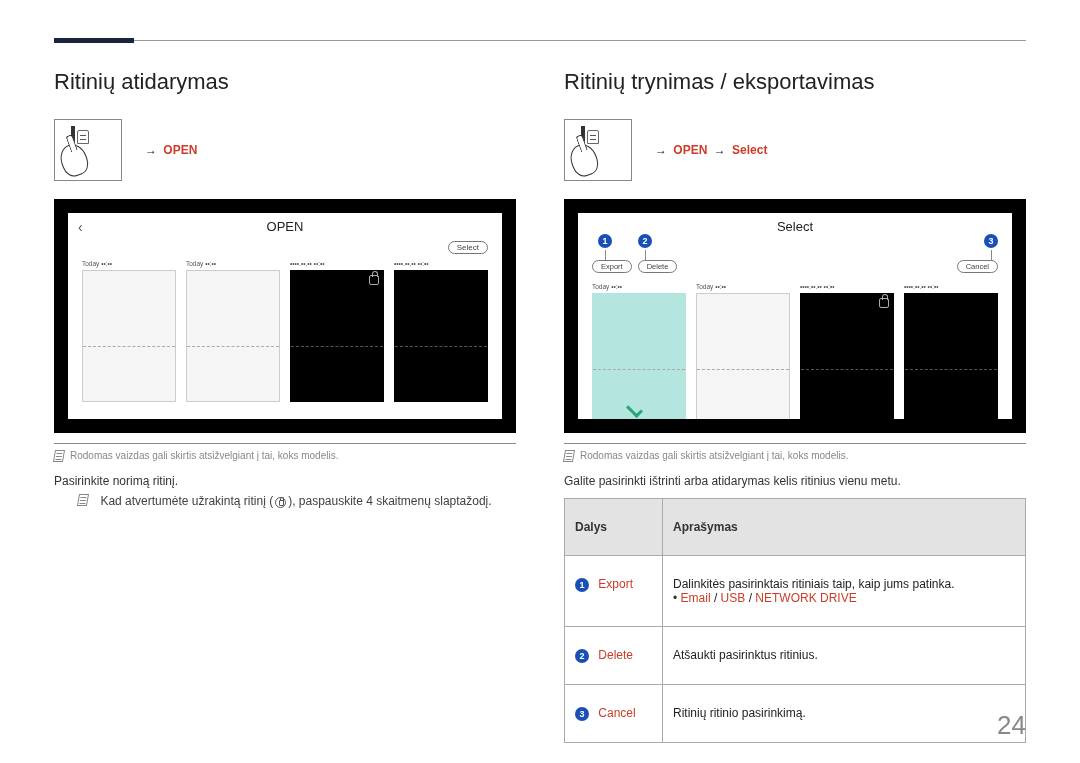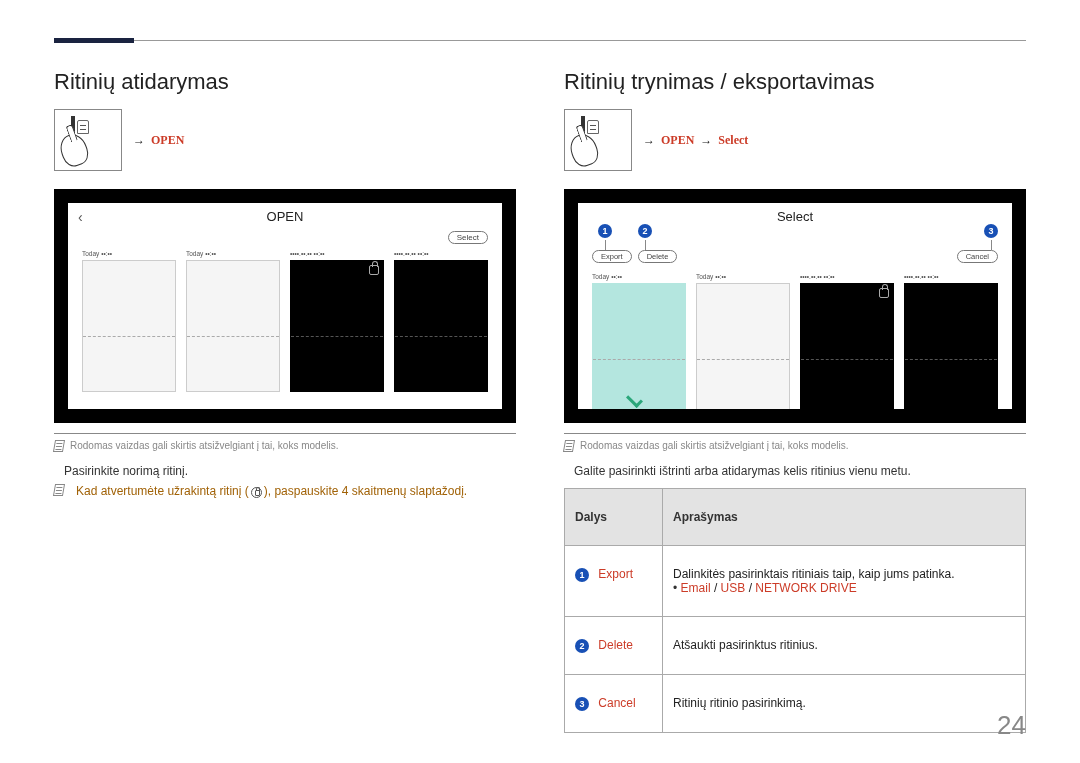--- a/index.html
+++ b/index.html
@@ -29,28 +29,27 @@
   }
   .columns {
     display: flex;
     gap: 48px;
   }
   .col { flex: 1; }
   h2.section-title {
     font-size: 22px;
     font-weight: 500;
     color: #222;
-    margin-bottom: 14px;
+    margin-bottom: 24px;
   }
   .icon-row {
     display: flex;
     align-items: center;
-    gap: 8px;
+    gap: 20px;
     margin-bottom: 18px;
-    font-family: Liberation Serif, serif;
   }
   .touch-icon {
     width: 68px; height: 62px;
     border: 1px solid #888;
     position: relative;
     background: #fff;
   }
   .touch-icon .edge {
     position: absolute;
     left: 16px; top: 6px;
@@ -255,29 +254,30 @@
     box-shadow: 0 3px 0 #888, 0 6px 0 #888;
   }
   .small-note {
     font-size: 10px;
     color: #888;
     margin-bottom: 12px;
   }
   .body-text {
     font-size: 12px;
     color: #333;
-    margin: 6px 10px;
+    margin: 6px 0;
   }
   .bullet-note {
     font-size: 12px;
-    color: #a16207;
+    color: #404040;
     margin: 4px 0 4px 0;
     display:flex;
     align-items:flex-start;
     gap:6px;
+    justify-content:center;
   }
   .lock-inline {
     display:inline-block;
     width:11px; height:11px;
     border:1px solid #555;
     border-radius: 50%;
     position:relative;
     vertical-align: middle;
     margin: 0 2px;
   }

